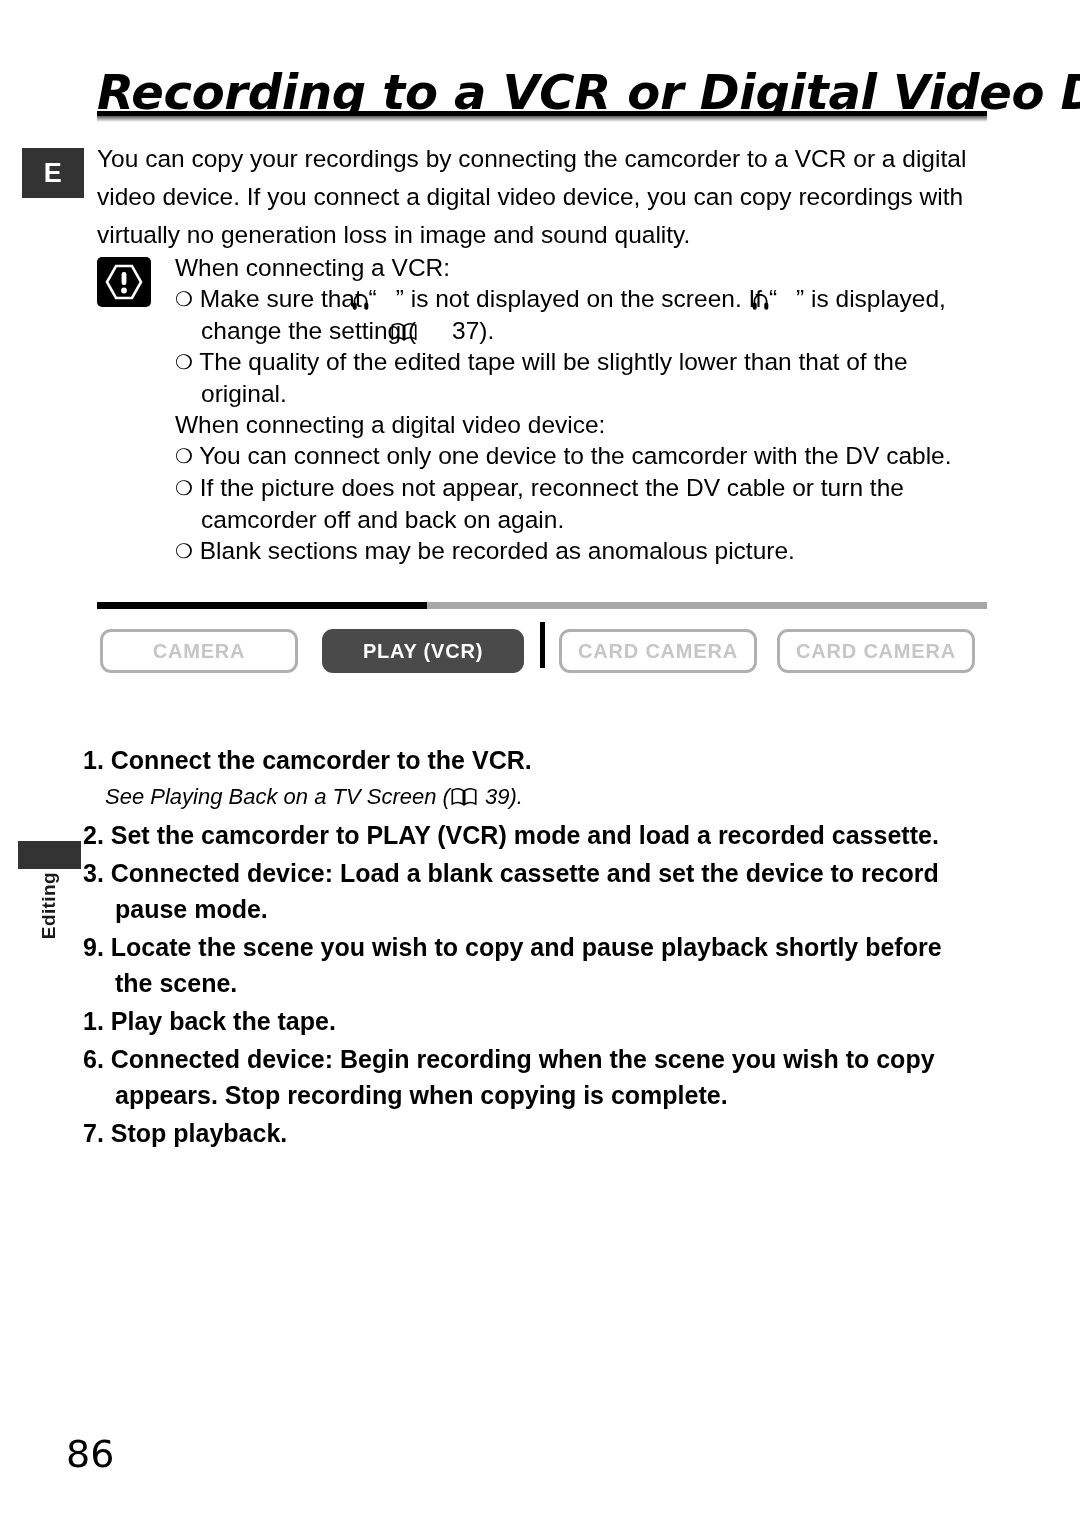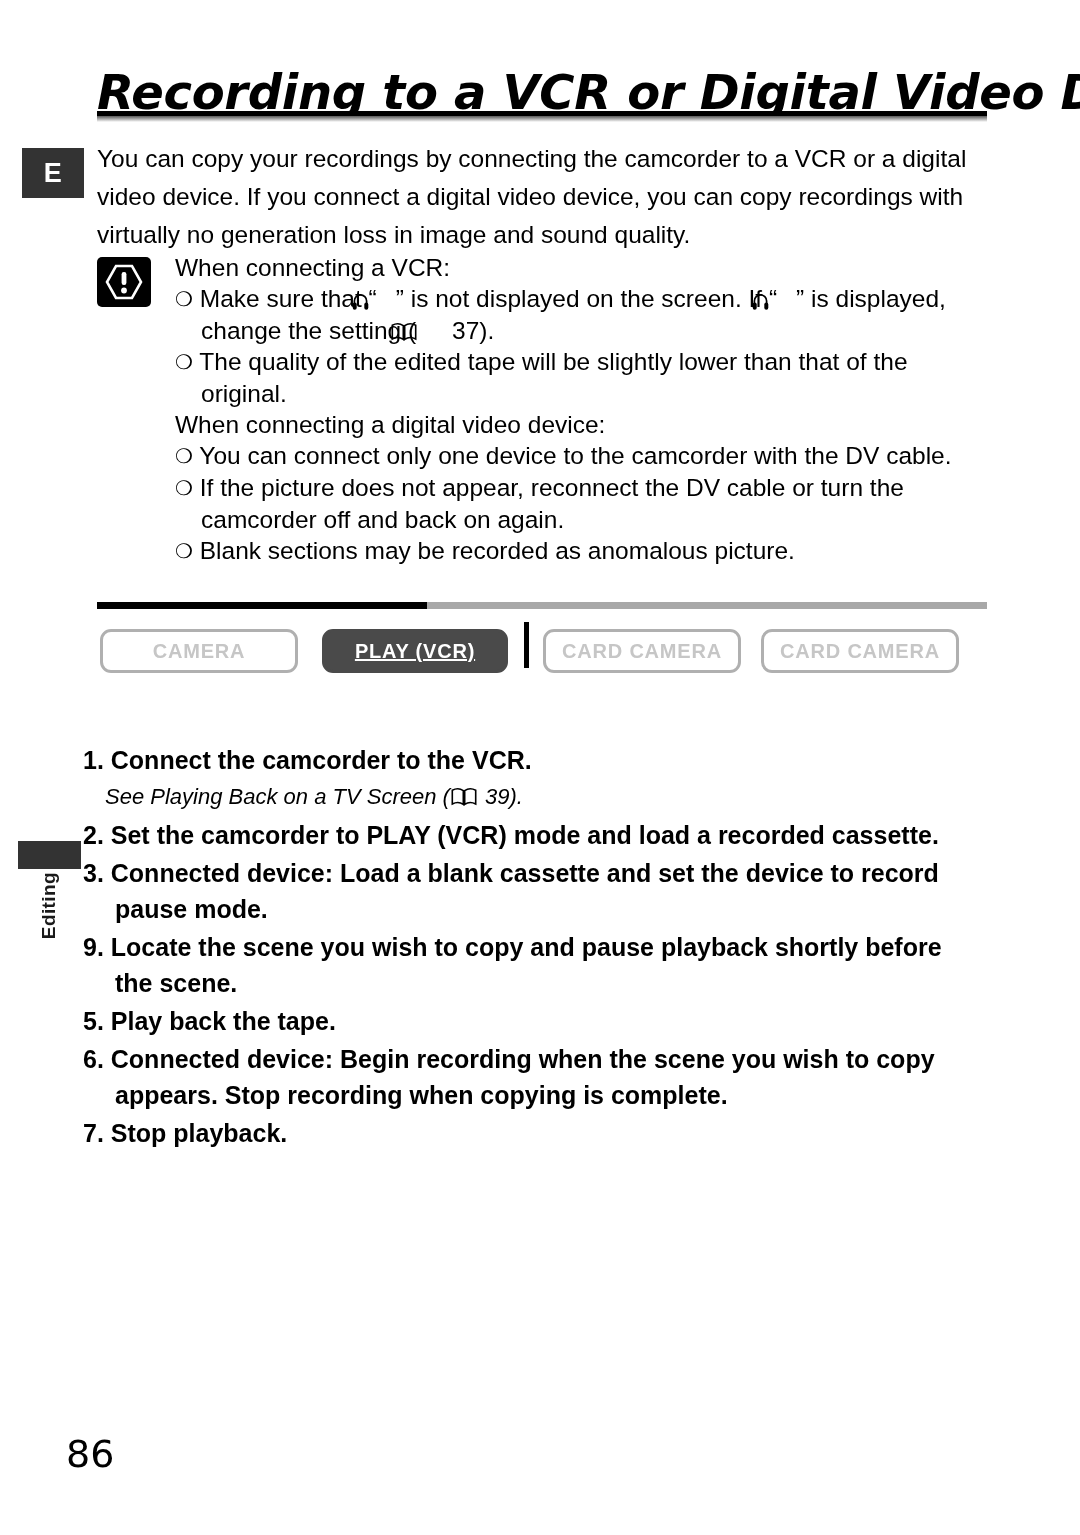--- a/index.html
+++ b/index.html
@@ -246,21 +246,21 @@
     background: #4a4a4a;
     color: #ffffff;
   }
   .mode-sep {
     width: 5px;
     height: 46px;
     background: #000000;
     margin: 0 14px 0 16px;
   }
   .m-camera   { width: 198px; margin-right: 24px; }
-  .m-play     { width: 186px; text-decoration: underline; }
+  .m-play     { width: 202px; }
   .m-card1    { width: 198px; margin-right: 20px; }
   .m-card2    { width: 198px; }
 
   
   .steps {
     position: absolute;
     left: 83px;
     top: 700px;
     width: 890px;
     font-size: 25px;
@@ -385,20 +385,20 @@
 
   <div class="steps">
     <span class="step">1. Connect the camcorder to the VCR.</span>
     <span class="step-note"><span>See </span><em>Playing Back on a TV Screen</em><span> (</span><span class="book-icon"><svg width="26" height="20" viewBox="0 0 26 20" aria-hidden="true">
             <path d="M1.3 3.2 C5 1.2 9.5 1.6 12.3 3.6 L12.3 17.4 C9.5 15.4 5 15 1.3 17 Z" fill="none" stroke="#000" stroke-width="1.6"></path>
             <path d="M24.7 3.2 C21 1.2 16.5 1.6 13.7 3.6 L13.7 17.4 C16.5 15.4 21 15 24.7 17 Z" fill="none" stroke="#000" stroke-width="1.6"></path>
           </svg></span> <span>39</span><span>).</span></span>
     <span class="step">2. Set the camcorder to PLAY (VCR) mode and load a recorded cassette.</span>
     <span class="step">3. Connected device: Load a blank cassette and set the device to record pause mode.</span>
     <span class="step">9. Locate the scene you wish to copy and pause playback shortly before the scene.</span>
-    <span class="step">5. Play back the tape.</span>
+    <span class="step">1. Play back the tape.</span>
     <span class="step">6. Connected device: Begin recording when the scene you wish to copy appears. Stop recording when copying is complete.</span>
     <span class="step">7. Stop playback.</span>
   </div>
 
   <div class="page-num">86</div>
 
 </div>
 
 </body></html>

